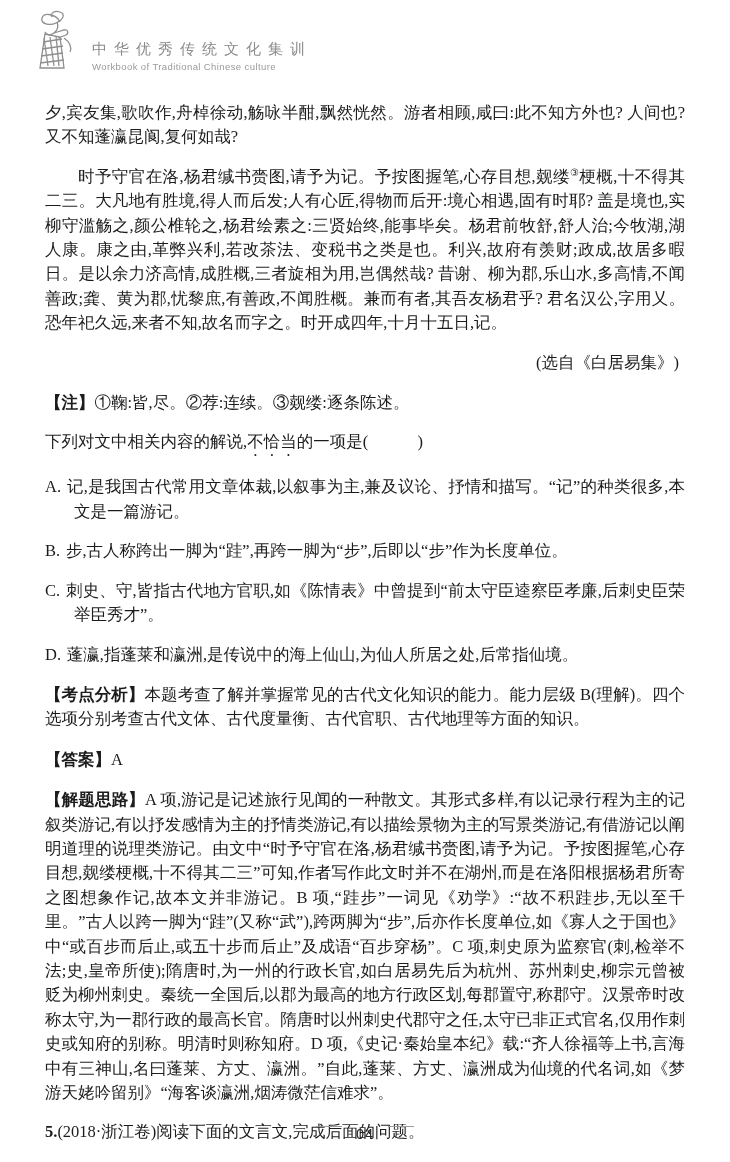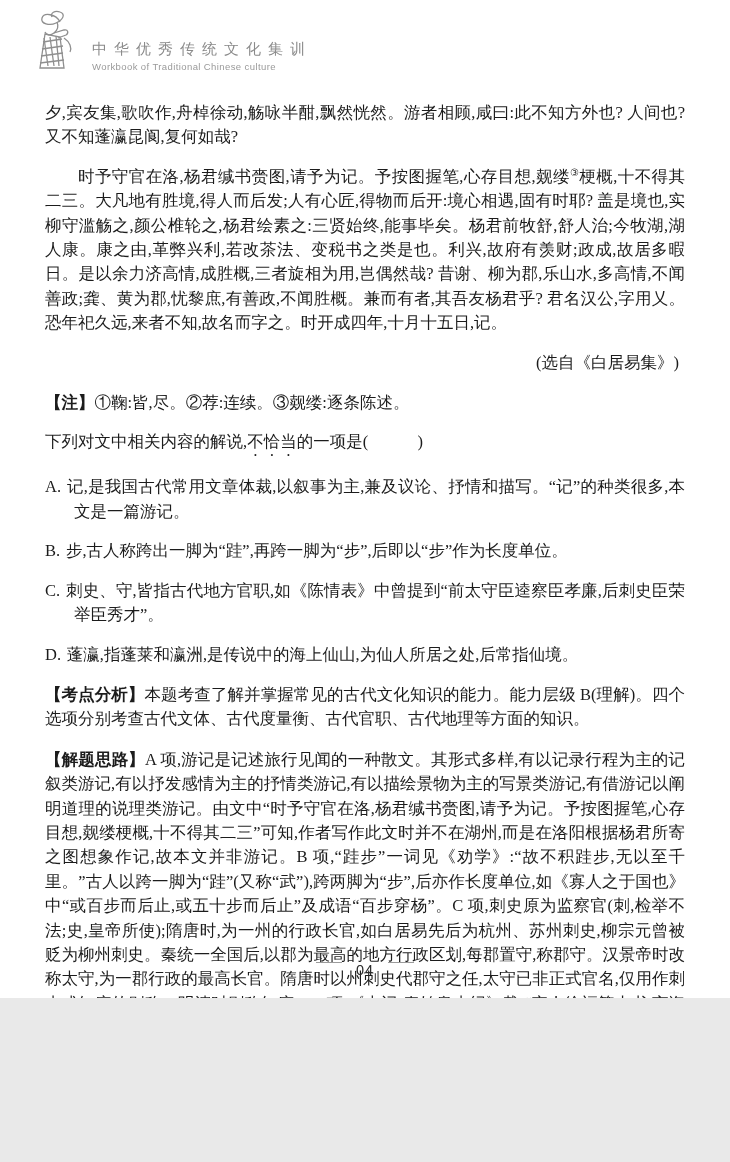--- a/index.html
+++ b/index.html
@@ -1,17 +1,17 @@
 <!DOCTYPE html>
 <html><head>
 <meta charset="utf-8">
 <style>
   html,body{margin:0;padding:0;background:#e9e9e9;}
   .page{
-    position:relative;width:730px;height:998px;background:#ffffff;
+    position:relative;width:730px;height:1162px;background:#ffffff;
     font-family:"Liberation Serif","DejaVu Serif",serif;color:#1c1c1c;
     overflow:hidden;margin:0 auto;
   }
   
   .brand{position:absolute;left:30px;top:8px;display:flex;align-items:flex-end;}
   .brand-icon{width:56px;height:68px;flex:0 0 auto;}
   .brand-text{margin-left:6px;padding-bottom:4px;}
   .brand-cn{font-size:15px;letter-spacing:7px;color:#8a8a8a;white-space:nowrap;}
   .brand-en{font-size:9.5px;color:#9a9a9a;letter-spacing:0.4px;margin-top:2px;
     font-family:"Liberation Sans","DejaVu Sans",sans-serif;white-space:nowrap;}
@@ -86,20 +86,21 @@
     <p class="opt"><span class="opt-label">A.</span><span>记,是我国古代常用文章体裁,以叙事为主,兼及议论、抒情和描写。“记”的种类很多,本文是一篇游记。</span></p>
 
     <p class="opt"><span class="opt-label">B.</span><span>步,古人称跨出一脚为“跬”,再跨一脚为“步”,后即以“步”作为长度单位。</span></p>
 
     <p class="opt"><span class="opt-label">C.</span><span>刺史、守,皆指古代地方官职,如《陈情表》中曾提到“前太守臣逵察臣孝廉,后刺史臣荣举臣秀才”。</span></p>
 
     <p class="opt"><span class="opt-label">D.</span><span>蓬瀛,指蓬莱和瀛洲,是传说中的海上仙山,为仙人所居之处,后常指仙境。</span></p>
 
     <p><span class="blk">【考点分析】</span><span>本题考查了解并掌握常见的古代文化知识的能力。能力层级 B(理解)。四个选项分别考查古代文体、古代度量衡、古代官职、古代地理等方面的知识。</span></p>
 
+    <p><span class="blk">【答案】</span><span>A</span></p>
 
     <p><span class="blk">【解题思路】</span><span>A 项,游记是记述旅行见闻的一种散文。其形式多样,有以记录行程为主的记叙类游记,有以抒发感情为主的抒情类游记,有以描绘景物为主的写景类游记,有借游记以阐明道理的说理类游记。由文中“时予守官在洛,杨君缄书赍图,请予为记。予按图握笔,心存目想,觌缕梗概,十不得其二三”可知,作者写作此文时并不在湖州,而是在洛阳根据杨君所寄之图想象作记,故本文并非游记。B 项,“跬步”一词见《劝学》:“故不积跬步,无以至千里。”古人以跨一脚为“跬”(又称“武”),跨两脚为“步”,后亦作长度单位,如《寡人之于国也》中“或百步而后止,或五十步而后止”及成语“百步穿杨”。C 项,刺史原为监察官(刺,检举不法;史,皇帝所使);隋唐时,为一州的行政长官,如白居易先后为杭州、苏州刺史,柳宗元曾被贬为柳州刺史。秦统一全国后,以郡为最高的地方行政区划,每郡置守,称郡守。汉景帝时改称太守,为一郡行政的最高长官。隋唐时以州刺史代郡守之任,太守已非正式官名,仅用作刺史或知府的别称。明清时则称知府。D 项,《史记·秦始皇本纪》载:“齐人徐福等上书,言海中有三神山,名曰蓬莱、方丈、瀛洲。”自此,蓬莱、方丈、瀛洲成为仙境的代名词,如《梦游天姥吟留别》“海客谈瀛洲,烟涛微茫信难求”。</span></p>
 
     <p><span class="num-bold">5.</span><span>(2018·浙江卷)阅读下面的文言文,完成后面的问题。</span></p>
 
     <p class="essay-title">颜太初杂文序</p>
     <p class="essay-author">司马光</p>
 
 
   </div>

